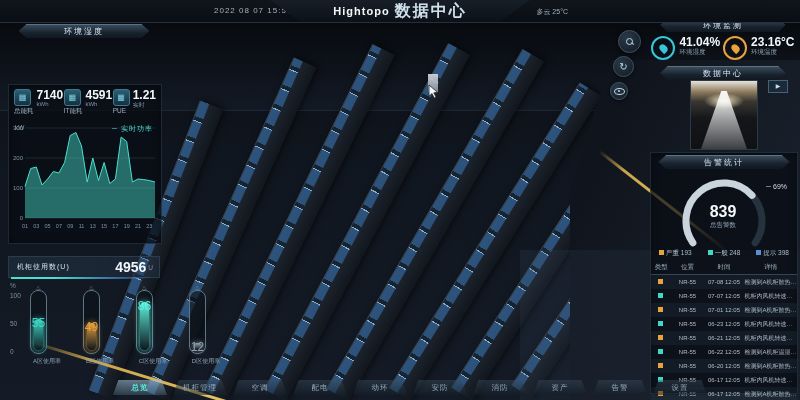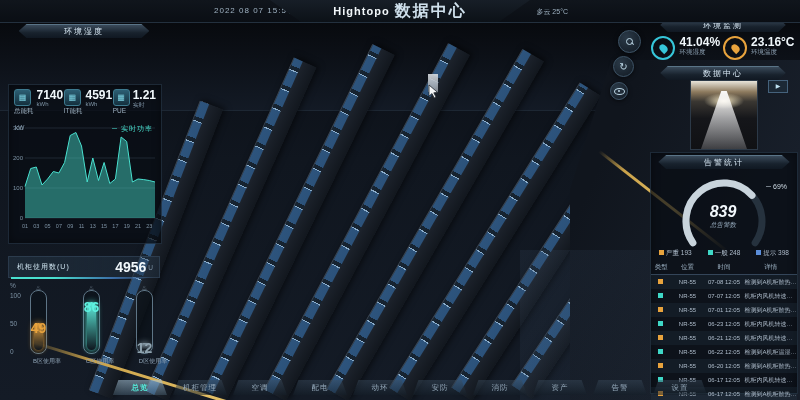--- a/index.html
+++ b/index.html
@@ -44,21 +44,21 @@
   .ministat .vv{font-size:12px;font-weight:bold;color:#f0f7fb;line-height:12px;}
   .ministat .uu{font-size:6px;color:#7e93a5;}
   .ministat .ll{font-size:6.5px;color:#9db0c0;margin-top:1px;}
   .leg{font-size:7px;color:#49e0cf;letter-spacing:1px;}
   .axis{font-size:6.5px;color:#7e93a5;}
   
   .thermo{position:relative;width:15px;height:62px;border:1px solid #5e7586;border-radius:8px;
     background:rgba(10,16,24,.6);}
   .thermo .fill{position:absolute;left:3px;right:3px;bottom:3px;border-radius:5px;}
   .thermo .cap{position:absolute;top:-7px;left:50%;transform:translateX(-50%);font-size:6px;color:#93a8ba;}
-  .thermo .val{position:absolute;left:50%;transform:translateX(-50%);font-size:14px;font-weight:bold;}
+  .thermo .val{position:absolute;left:50%;transform:translateX(-50%);font-size:12px;font-weight:normal;}
   .glabel{font-size:6px;color:#8fa3b5;text-align:center;width:34px;line-height:7px;}
   
   .envstat{display:flex;align-items:flex-start;gap:4px;}
   .ring{width:20px;height:20px;border-radius:50%;display:flex;align-items:center;justify-content:center;}
   .envval{font-size:12px;font-weight:bold;color:#f0f7fb;line-height:12px;}
   .envlab{font-size:6.5px;color:#8fa3b5;}
   .vthumb{position:absolute;background:
      linear-gradient(180deg,#e8e4da 0%,#8d7a5e 16%,#3a3732 30%,#15161a 55%,#101114 100%);overflow:hidden;border:1px solid #2c3947;}
   .vthumb .aisle{position:absolute;left:50%;bottom:0;width:46px;height:58px;transform:translateX(-50%);
      background:linear-gradient(180deg,rgba(255,255,255,.95),rgba(200,200,205,.25));
@@ -247,20 +247,28 @@
       <div class="axis" style="position:absolute;left:2px;top:-4px;">%</div>
       <div id="gaxis">
           <span class="axis" style="position: absolute; left: 2px; top: 6px;">100</span>
           <span class="axis" style="position: absolute; left: 2px; top: 34px;">50</span>
           <span class="axis" style="position: absolute; left: 2px; top: 62px;">0</span>
         </div>
       <div id="gauges" style="position:absolute;left:22px;top:4px;display:flex;gap:19px;">
           <div style="text-align: center;">
             <div class="thermo">
               <div class="cap">♨</div>
+              <div class="fill" style="height: 30.8px; background: linear-gradient(rgb(63, 216, 199), rgba(20, 30, 40, 0.2)); box-shadow: rgb(63, 216, 199) 0px 0px 6px;"></div>
+              <div class="val" style="color: rgb(63, 216, 199); top: 25.2px;">55</div>
+            </div>
+            <div class="glabel" style="margin-top: 4px;">A区使用率</div>
+          </div>
+          <div style="text-align: center;">
+            <div class="thermo">
+              <div class="cap">♨</div>
               <div class="fill" style="height: 27.44px; background: linear-gradient(rgb(232, 163, 61), rgba(20, 30, 40, 0.2)); box-shadow: rgb(232, 163, 61) 0px 0px 6px;"></div>
               <div class="val" style="color: rgb(232, 163, 61); top: 28.56px;">49</div>
             </div>
             <div class="glabel" style="margin-top: 4px;">B区使用率</div>
           </div>
           <div style="text-align: center;">
             <div class="thermo">
               <div class="cap">♨</div>
               <div class="fill" style="height: 48.16px; background: linear-gradient(rgb(94, 242, 224), rgba(20, 30, 40, 0.2)); box-shadow: rgb(94, 242, 224) 0px 0px 6px;"></div>
               <div class="val" style="color: rgb(94, 242, 224); top: 7.84px;">86</div>
@@ -313,21 +321,21 @@
   </div>
 
   <div class="panel" style="left:650px;top:152px;width:146px;height:240px;">
     <div class="tbar" style="width:90%;">告警统计</div>
     <div style="position:relative;height:78px;">
       <svg id="alarmGauge" width="146" height="78">
           <path d="M41.87222231701832,73.79590458133976 A38,38 0 1 1 104.12777768298169,73.79590458133976" fill="none" stroke="#26323e" stroke-width="7" stroke-linecap="round"></path>
           <path d="M41.87222231701832,73.79590458133976 A38,38 0 0 1 101.01653879878471,26.3275721106049" fill="none" stroke="#c9d4dc" stroke-width="7" stroke-linecap="round"></path>
         </svg>
       <span style="position:absolute;right:10px;top:14px;font-size:7px;color:#cfdbe5;">─ <span>69%</span></span>
-      <div style="position:absolute;left:0;right:2px;top:34px;text-align:center;font-style:italic;">
+      <div style="position:absolute;left:0;right:2px;top:34px;text-align:center;">
         <div style="font-size:16px;font-weight:bold;color:#f2f8fc;">839</div>
         <div style="font-size:6.5px;color:#8fa3b5;">总告警数</div>
       </div>
     </div>
     <div id="alarmLegend" style="display:flex;justify-content:space-around;font-size:6.5px;color:#aebccb;margin-top:2px;">
         <span><span class="legenddot" style="background: rgb(232, 163, 61);"></span>严重 193</span>
         <span><span class="legenddot" style="background: rgb(63, 216, 199);"></span>一般 248</span>
         <span><span class="legenddot" style="background: rgb(91, 141, 217);"></span>提示 398</span>
       </div>
     <table class="tbl" style="margin-top:3px;">

